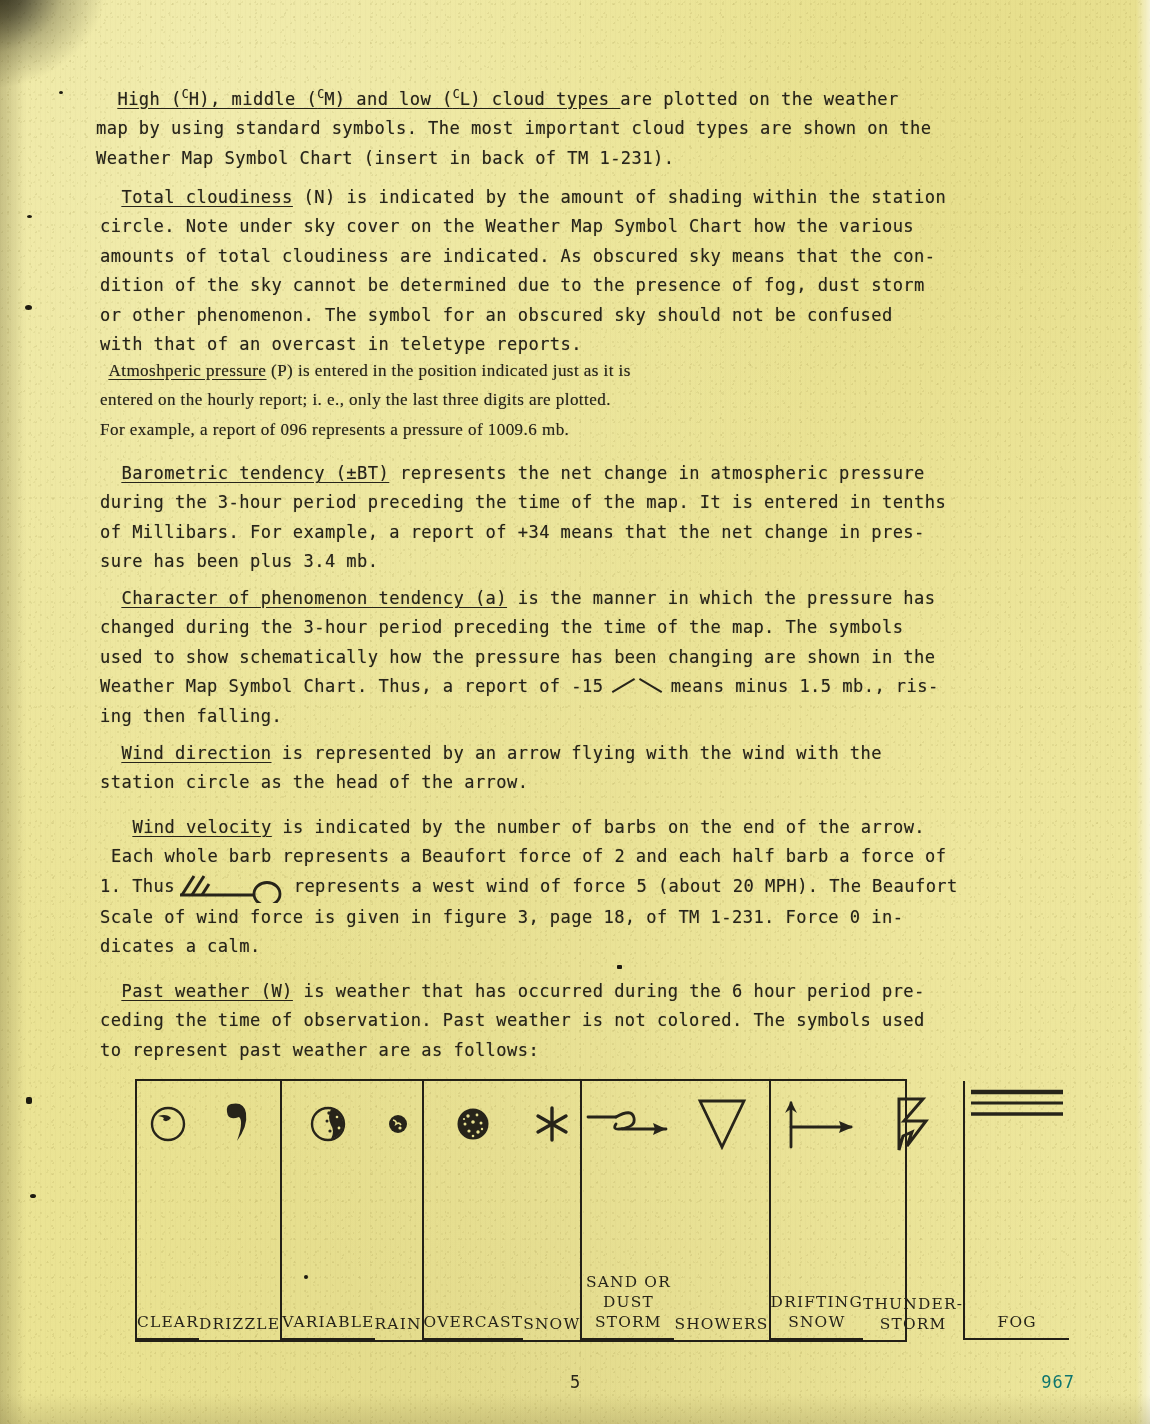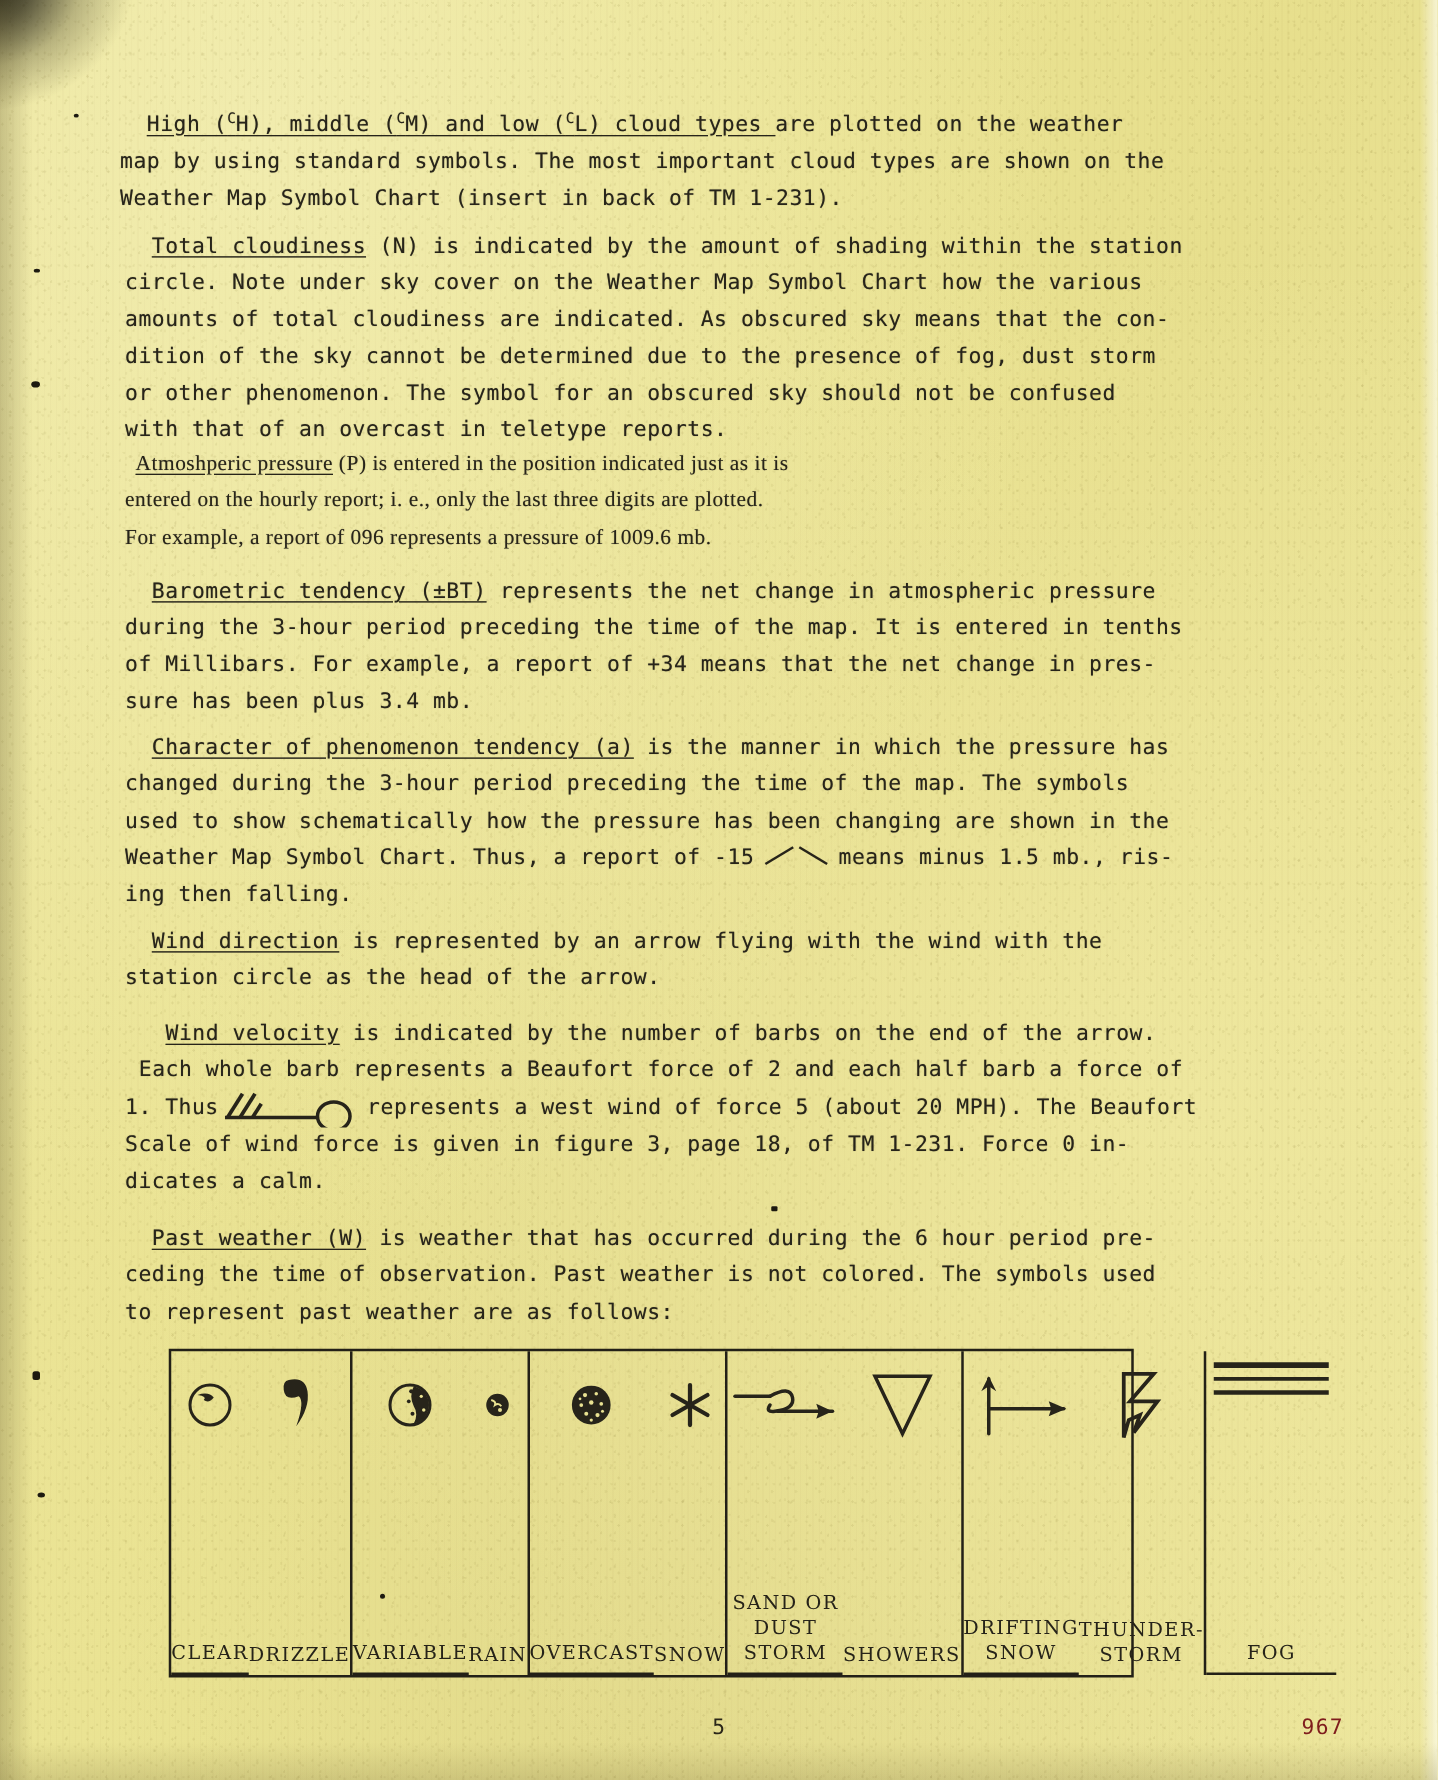--- a/index.html
+++ b/index.html
@@ -127,21 +127,21 @@
     padding-bottom:6px;
     white-space:pre-line;
   }
   
   #page-num{
     position:absolute; left:0; top:1372px; width:1150px; text-align:center;
     font-family:"DejaVu Sans Mono", monospace; font-size:17px; color:#2a2619;
   }
   #doc-code{
     position:absolute; right:75px; top:1372px;
-    font-family:"DejaVu Sans Mono", monospace; font-size:17px; letter-spacing:1px; color:#7f1d1d;
+    font-family:"DejaVu Sans Mono", monospace; font-size:17px; letter-spacing:1px; color:#0f766e;
   }
 </style>
 </head>
 <body>
 
 <div id="paper"></div>
 <div id="grain"></div>
 <div id="vgrain"></div>
 <div id="corner-shadow"></div>
 <div id="left-edge-shadow"></div>

